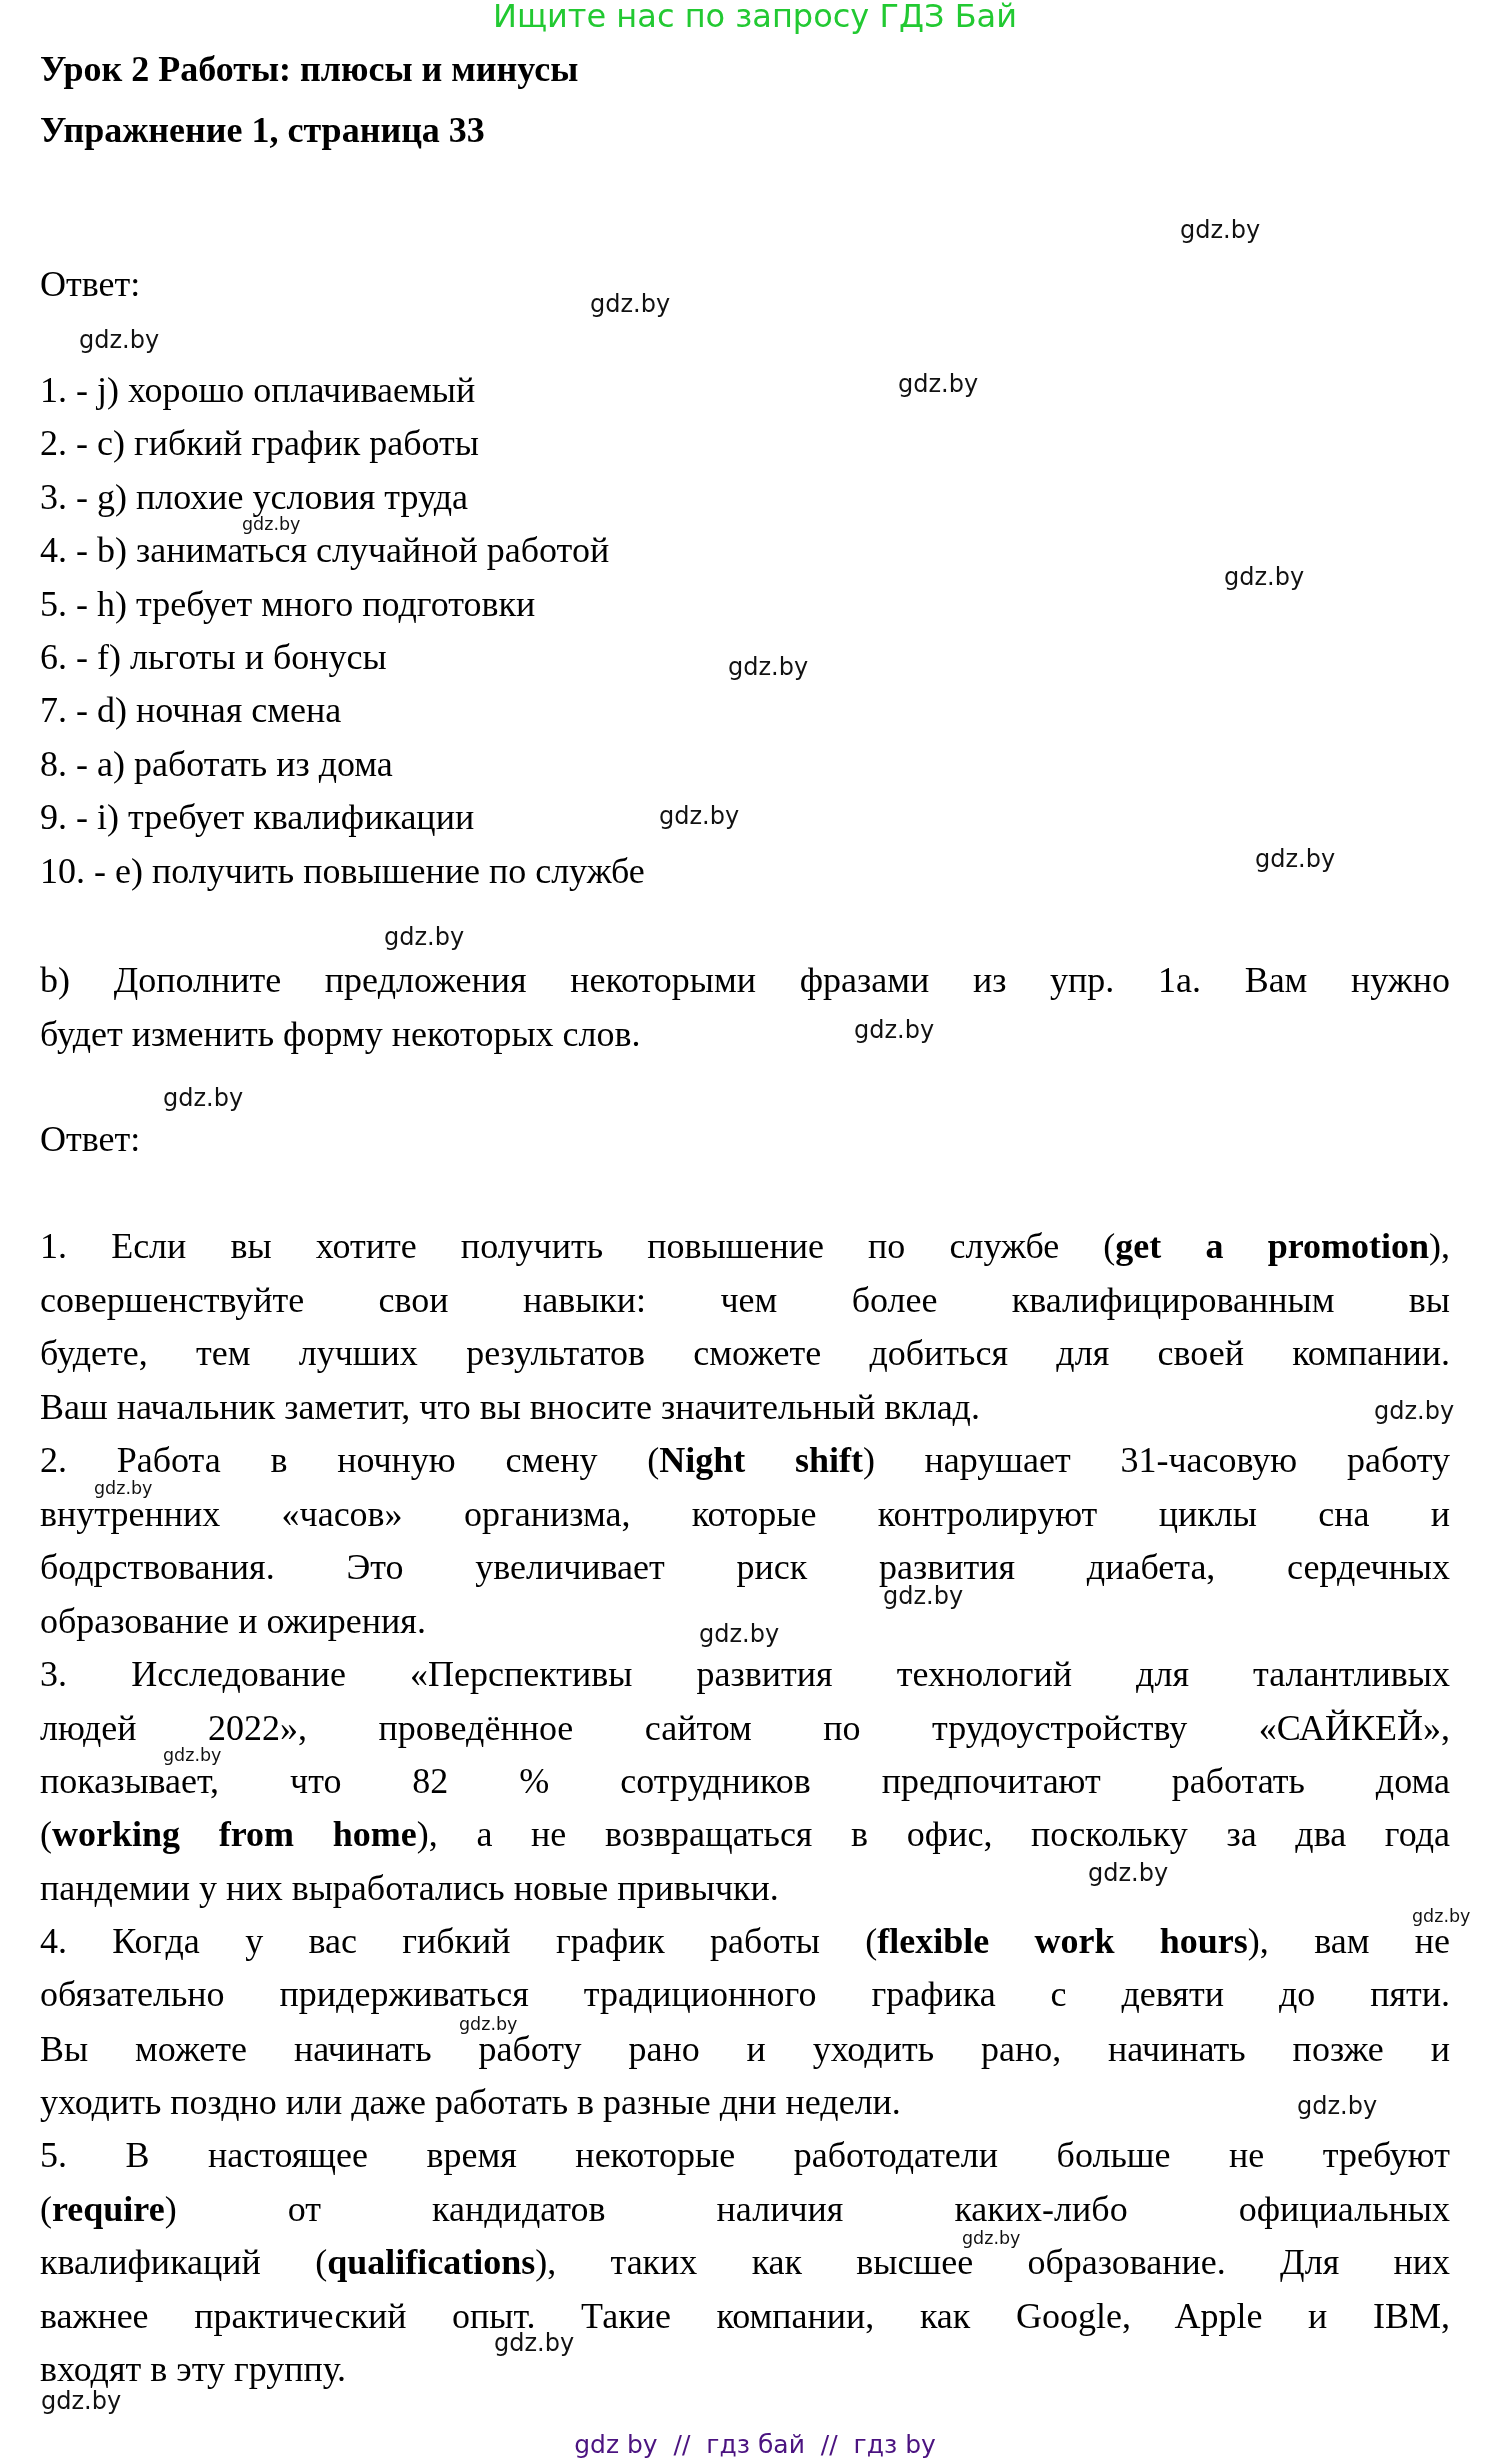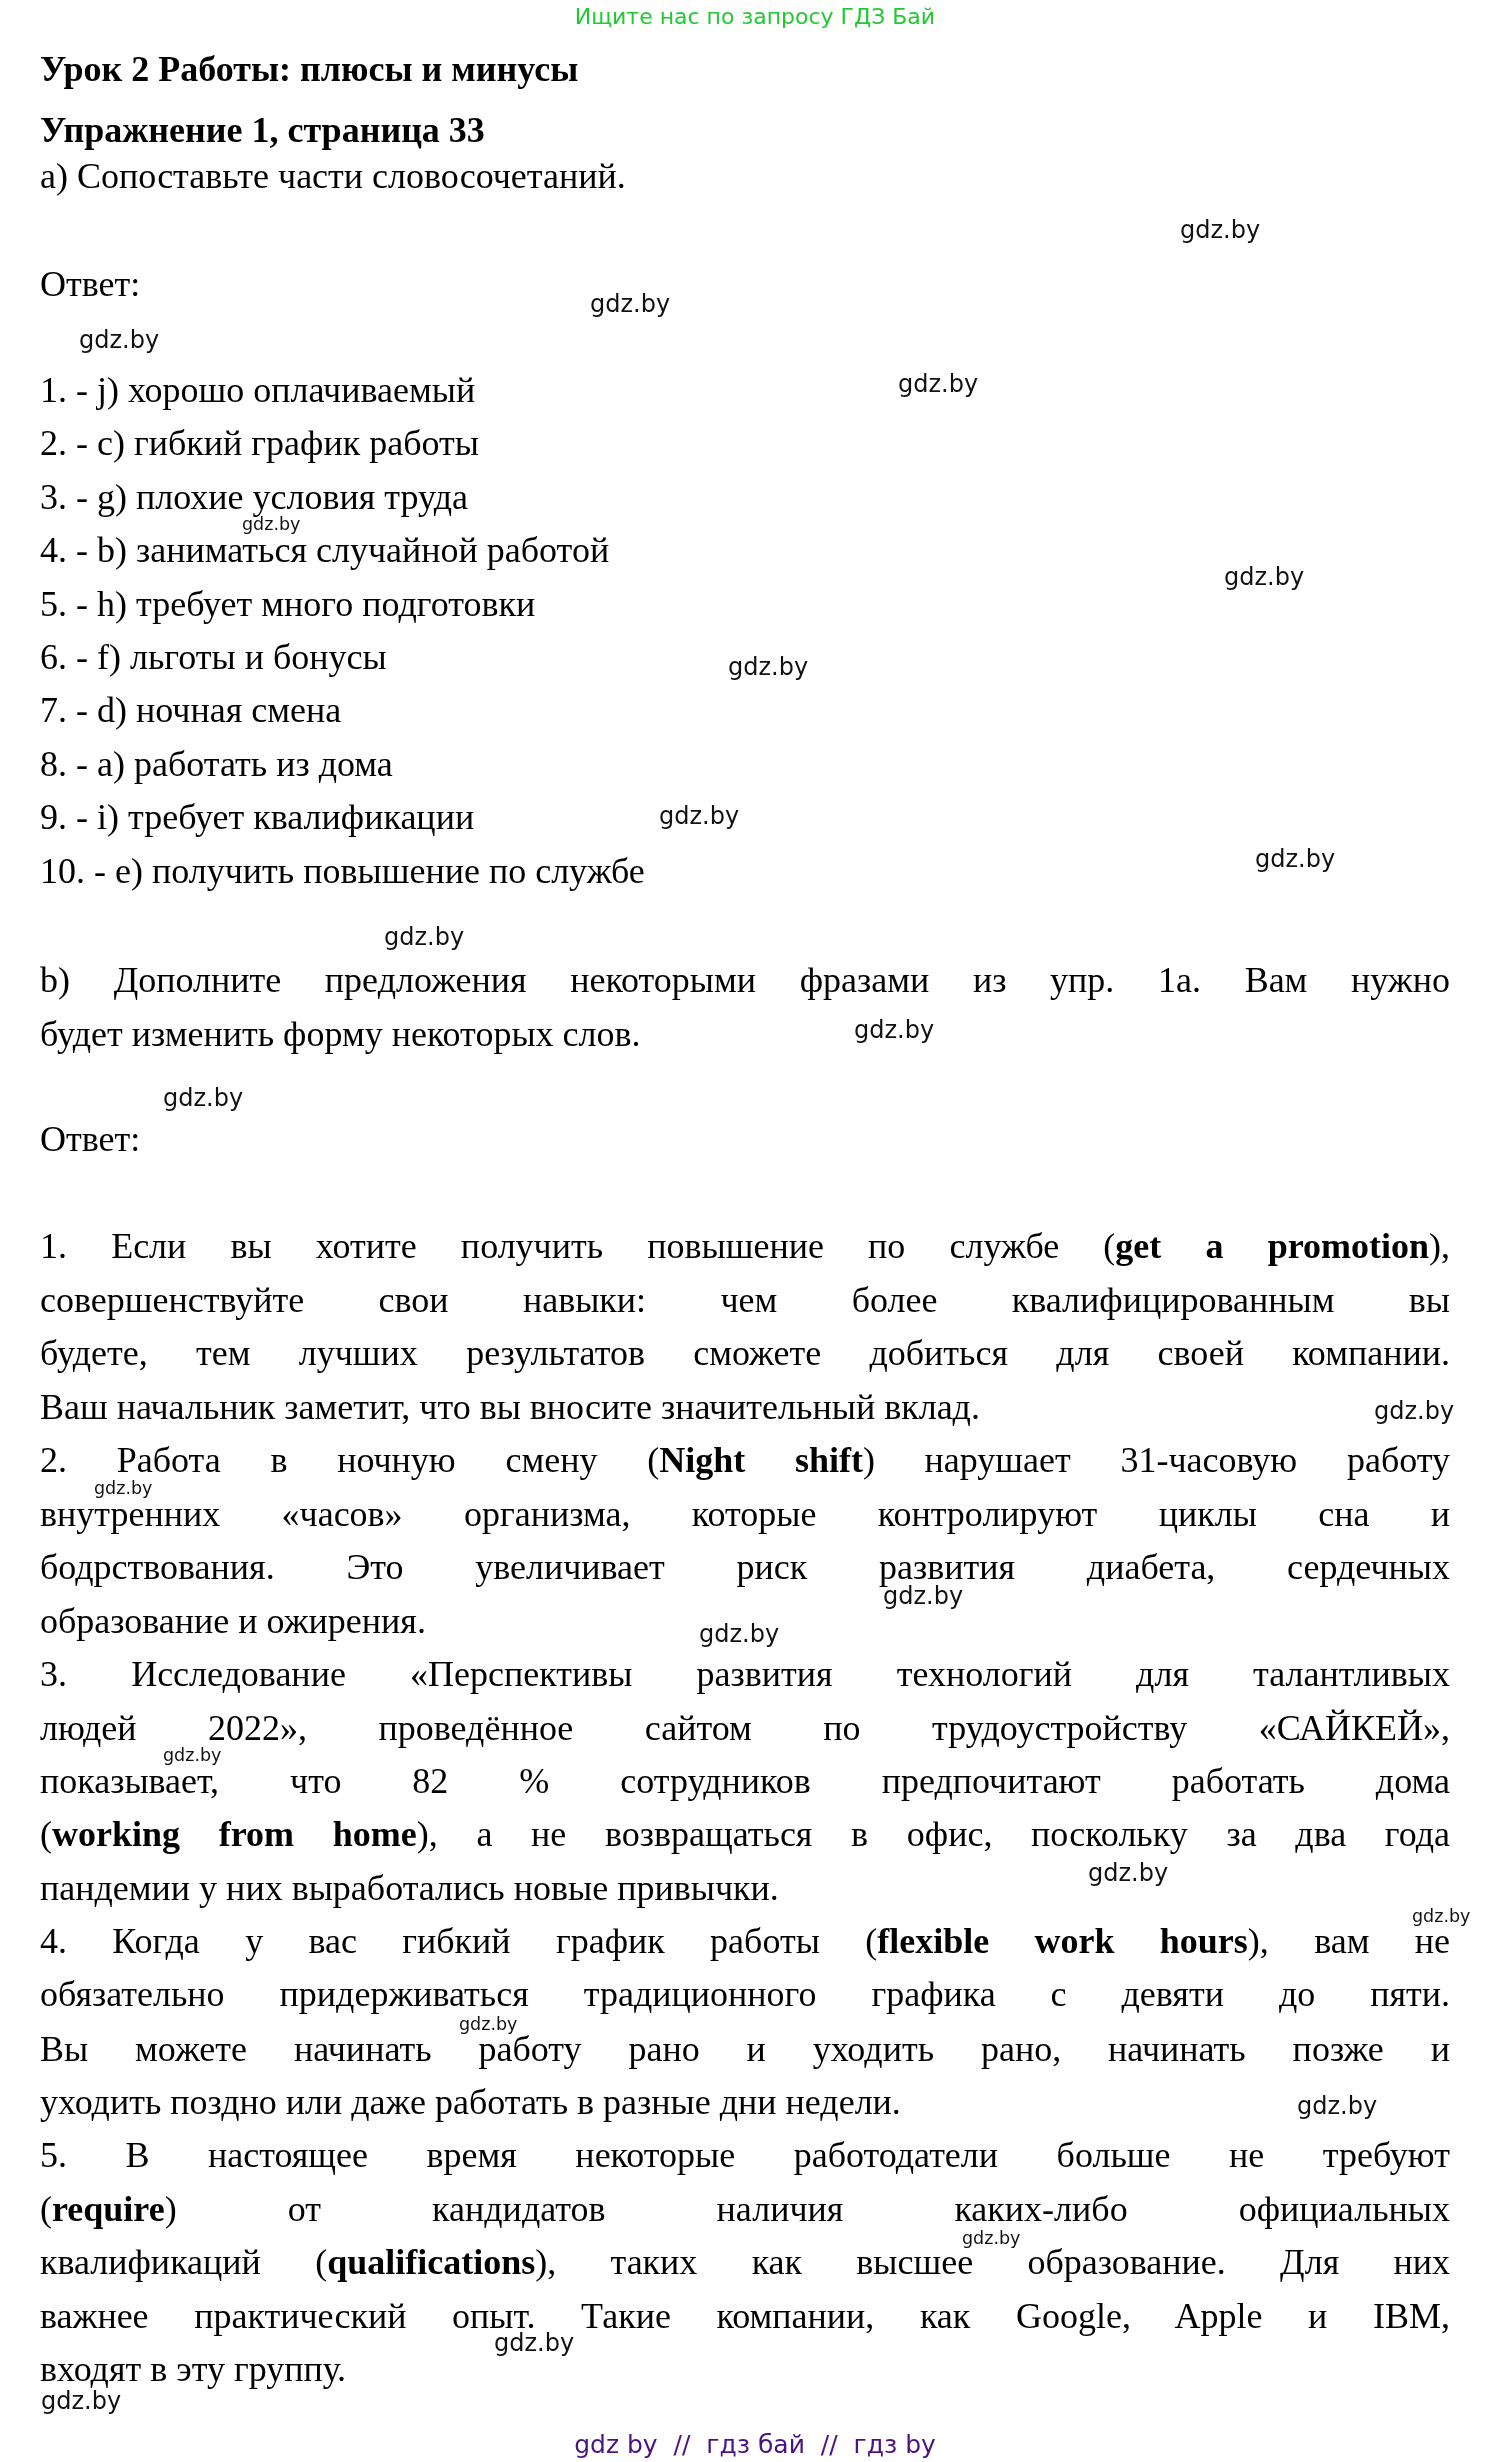--- a/index.html
+++ b/index.html
@@ -1,20 +1,20 @@
 <!DOCTYPE html>
 <html style="font-size:12.7px"><head>
 <meta charset="utf-8">
 <style>
   html, body { margin: 0; padding: 0; background: #ffffff; }
   body { width: 1510px; height: 2462px; position: relative; overflow: hidden; }
   .page { position: absolute; left: 0; top: 0; width: 1510px; height: 2462px; }
   .top-link {
     position: absolute; left: 0; width: 1510px; top: 1.6px; text-align: center;
-    font-family: "DejaVu Sans", sans-serif; font-size: 22px; line-height: 29px;
+    font-family: "DejaVu Sans", sans-serif; font-size: 32px; line-height: 29px;
   }
   .footer-link {
     position: absolute; left: 0; width: 1510px; top: 2430px; text-align: center;
     font-family: "DejaVu Sans", sans-serif; font-size: 25px; line-height: 29px;
     white-space: pre;
   }
   .ln {
     position: absolute; left: 40px; width: 1410px;
     font-family: "Liberation Serif", serif; font-size: 36px; line-height: 53px;
     color: #000; white-space: nowrap;
@@ -30,21 +30,20 @@
 </style>
 </head>
 <body>
 
 <div class="page">
 
   <a class="top-link" style="color:#22c932;text-decoration:none;">Ищите нас по запросу ГДЗ Бай</a>
 
   <div class="ln h" style="top:43px;">Урок 2 Работы: плюсы и минусы</div>
   <div class="ln h" style="top:104px;">Упражнение 1, страница 33</div>
-  <div class="ln" style="top:150px;">a) Сопоставьте части словосочетаний.</div>
   <div class="ln" style="top:258px;">Ответ:</div>
 
   <div>
     <div class="ln" style="top:364px;">1. - j) хорошо оплачиваемый</div>
     <div class="ln" style="top:417px;">2. - c) гибкий график работы</div>
     <div class="ln" style="top:471px;">3. - g) плохие условия труда</div>
     <div class="ln" style="top:524px;">4. - b) заниматься случайной работой</div>
     <div class="ln" style="top:578px;">5. - h) требует много подготовки</div>
     <div class="ln" style="top:631px;">6. - f) льготы и бонусы</div>
     <div class="ln" style="top:684px;">7. - d) ночная смена</div>

